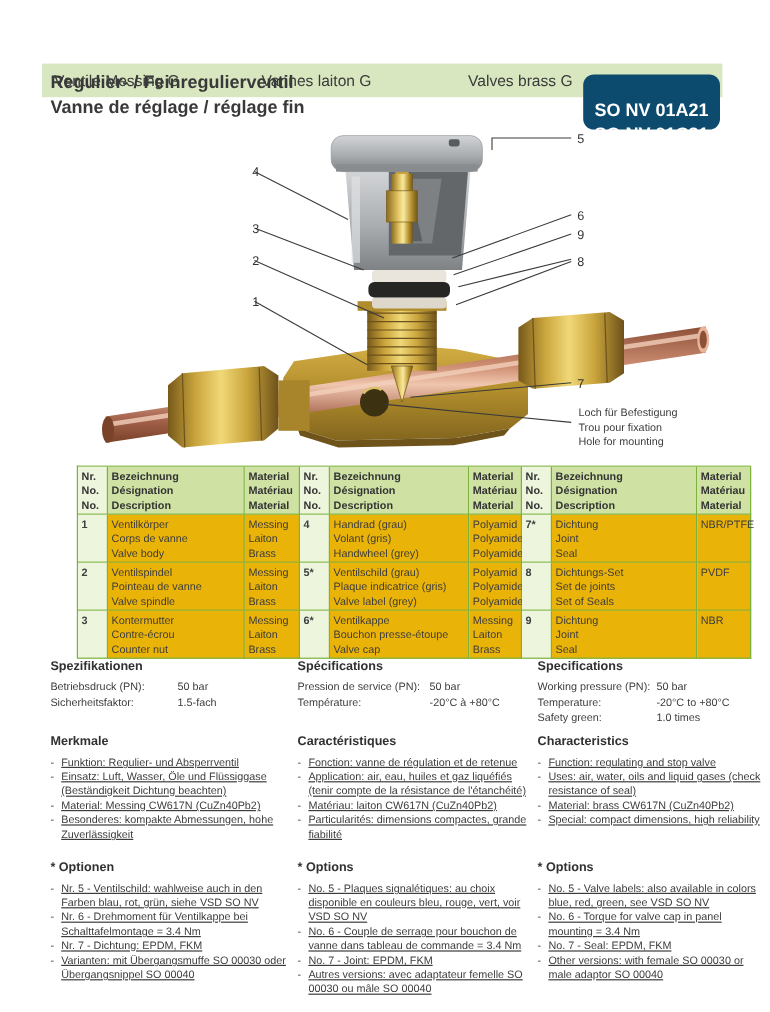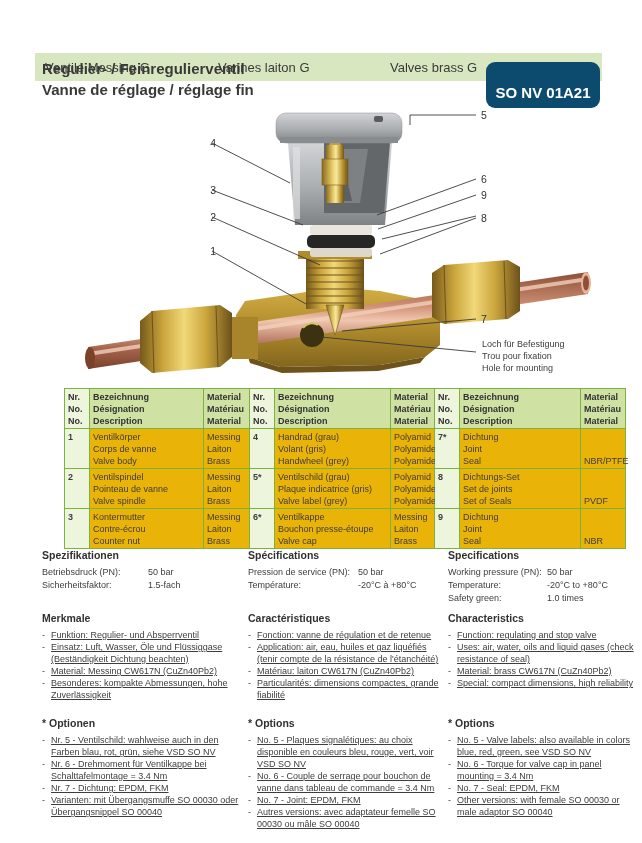--- a/index.html
+++ b/index.html
@@ -22,21 +22,21 @@
   .note-text{font-size:9px;fill:#3d3d3d;font-family:"Liberation Sans",sans-serif;}
   .callout-line{stroke:#3a3a3a;stroke-width:0.9;fill:none;}
   
   .parts-table{position:absolute;left:40px;top:388px;display:grid;
     grid-template-columns:25px 114px 46px 25px 116px 44px 25px 121px 45px;
     border-top:1.3px solid #7cb23c;border-left:1.3px solid #7cb23c;
     font-size:9px;line-height:12px;margin-left:24px;}
   .tcell{border-right:1.3px solid #7cb23c;border-bottom:1.3px solid #7cb23c;padding:1.5px 3px;box-sizing:border-box;background:#eab308;}
   .thead{background:#cfe2a4;font-weight:bold;color:#333;}
   .tnr{background:#edf5dd;font-weight:bold;}
-  .tmat.center{display:flex;align-items:flex-end;}
+  .tmat.center{display:flex;align-items:flex-start;}
   
   .sec-col{position:absolute;font-size:9px;line-height:12px;color:#3d3d3d;}
   .spec-col{top:549px}.feat-col{top:612px}.opt-col{top:717px}
   .c-de{left:42px;width:200px}.c-fr{left:248px;width:194px}.c-en{left:448px;width:190px}
   .sec-h{font-size:10.5px;font-weight:bold;margin-bottom:5px;color:#313131;}
   .spec-row{display:flex;line-height:13px;}
   .c-de .spec-label{width:106px;flex:0 0 106px}
   .c-fr .spec-label{width:110px;flex:0 0 110px}
   .c-en .spec-label{width:99px;flex:0 0 99px}
   .li{display:flex;}

